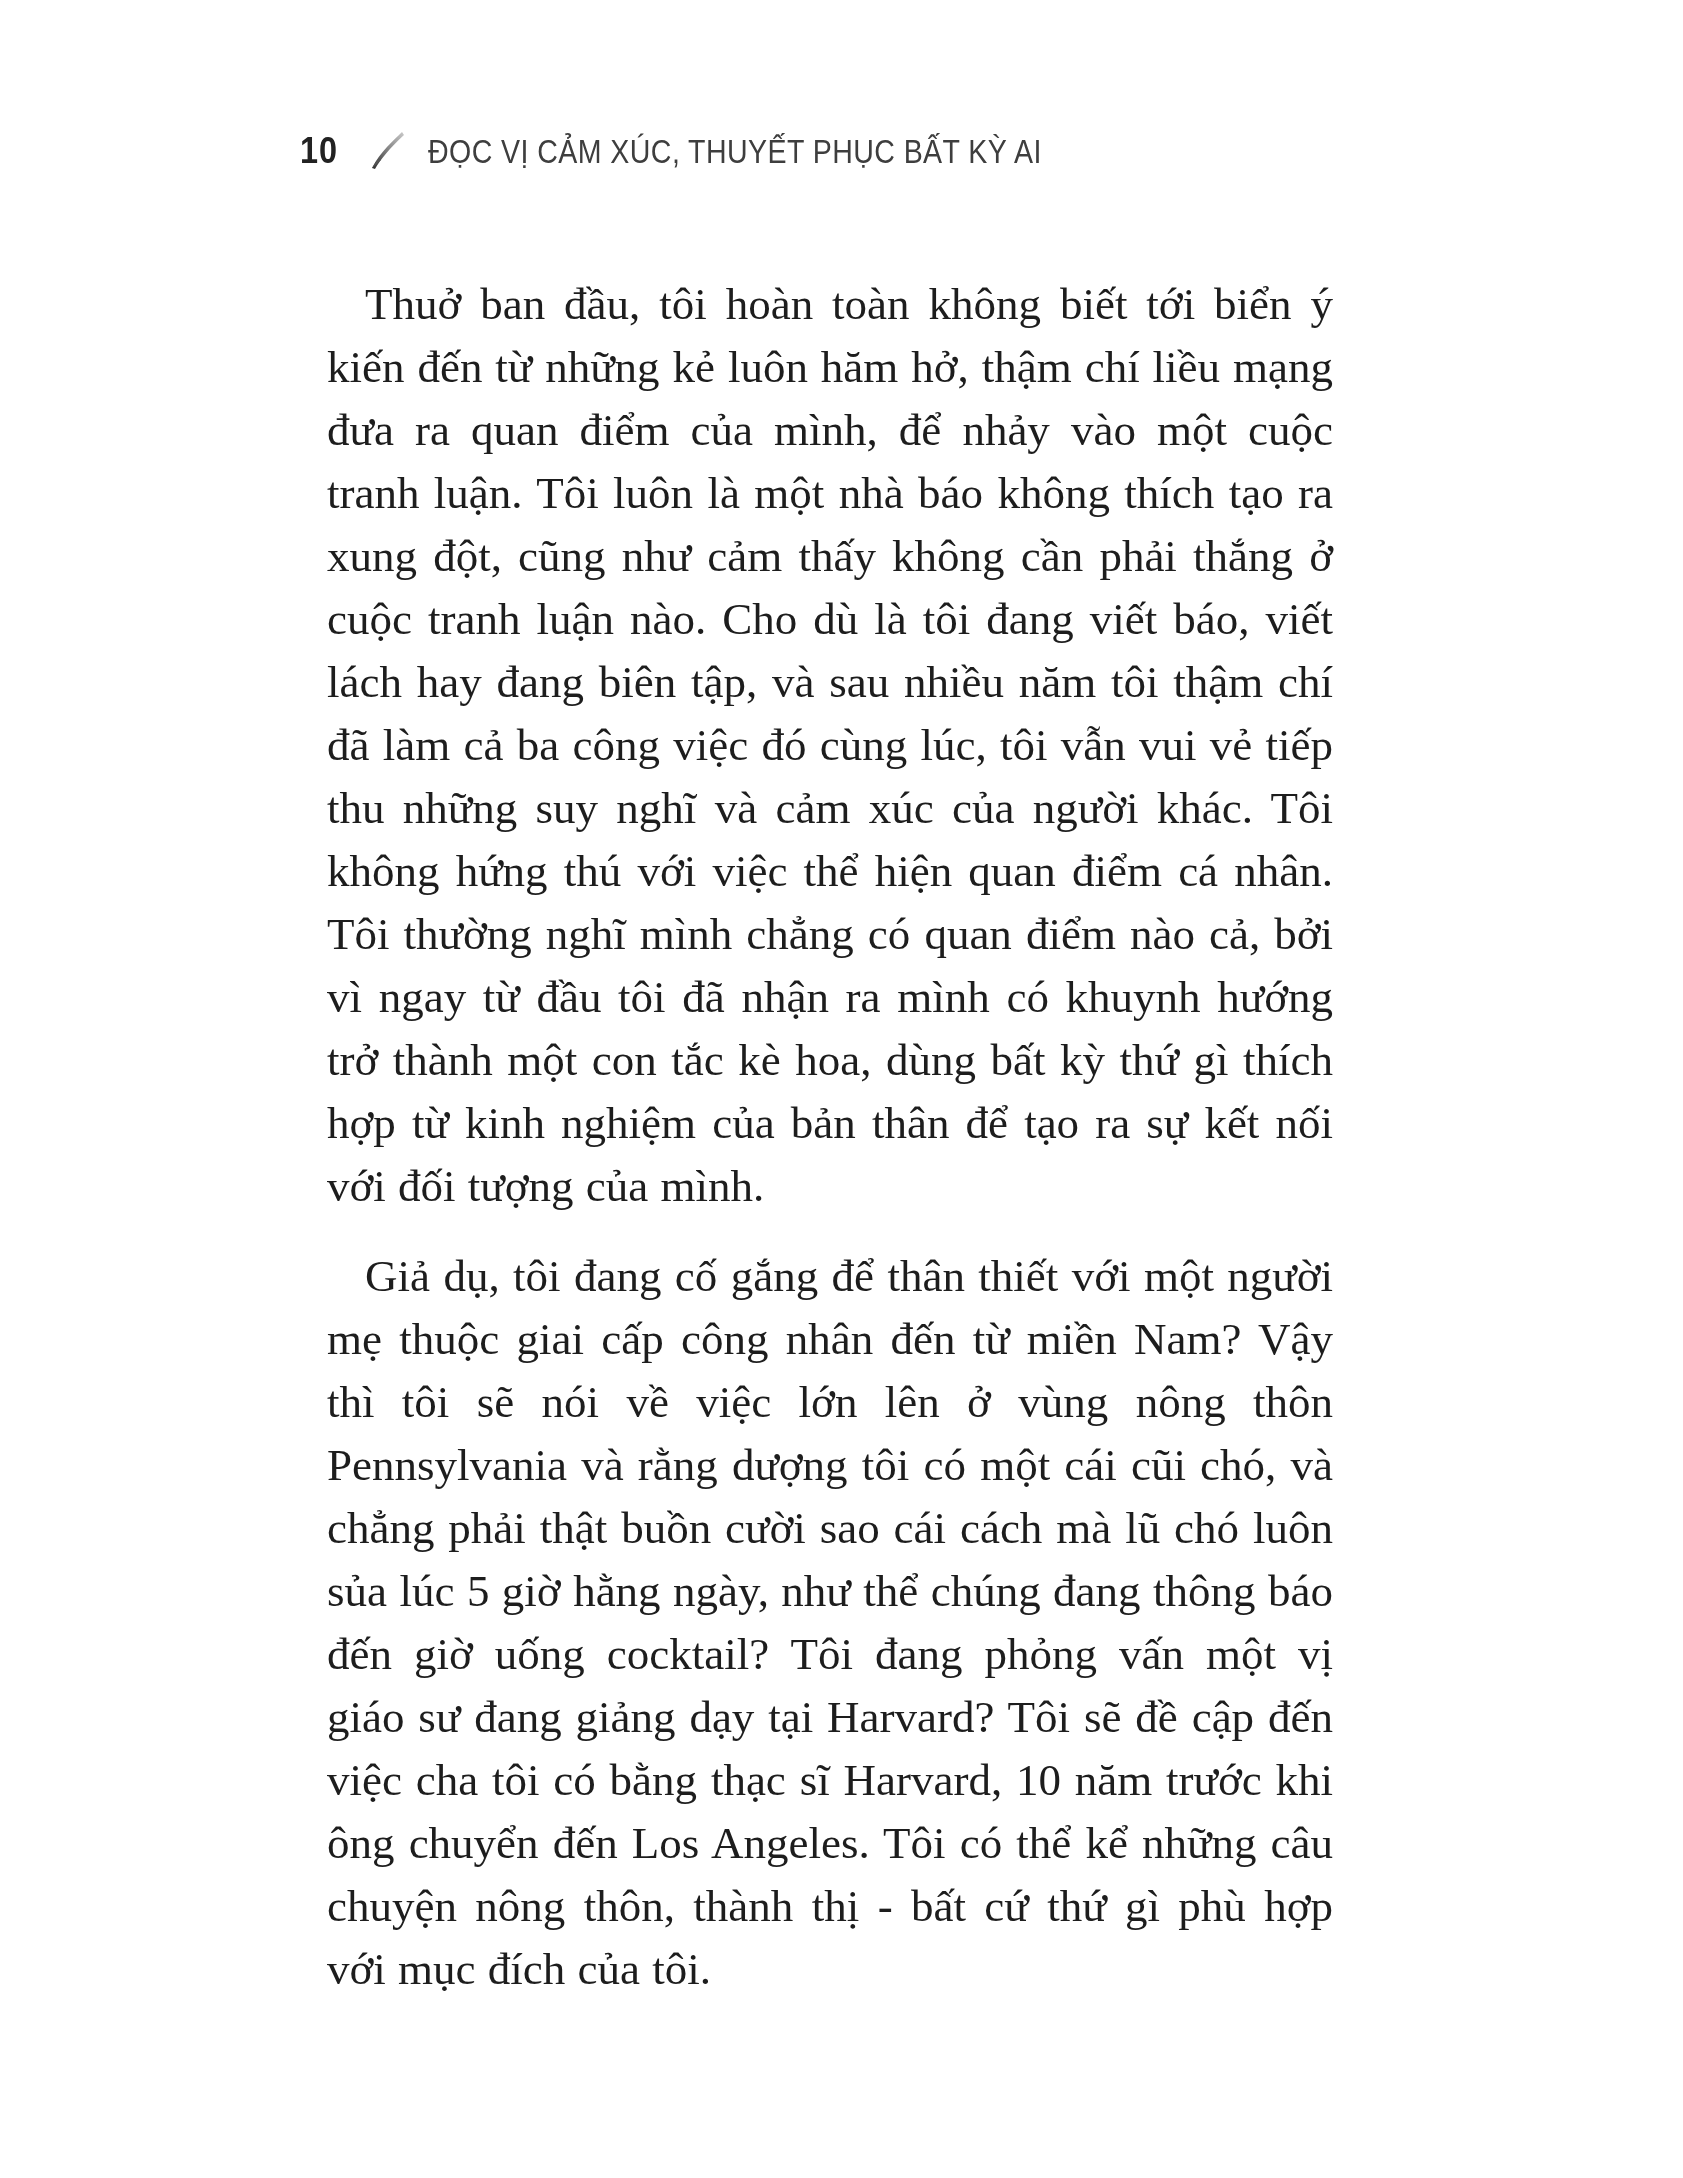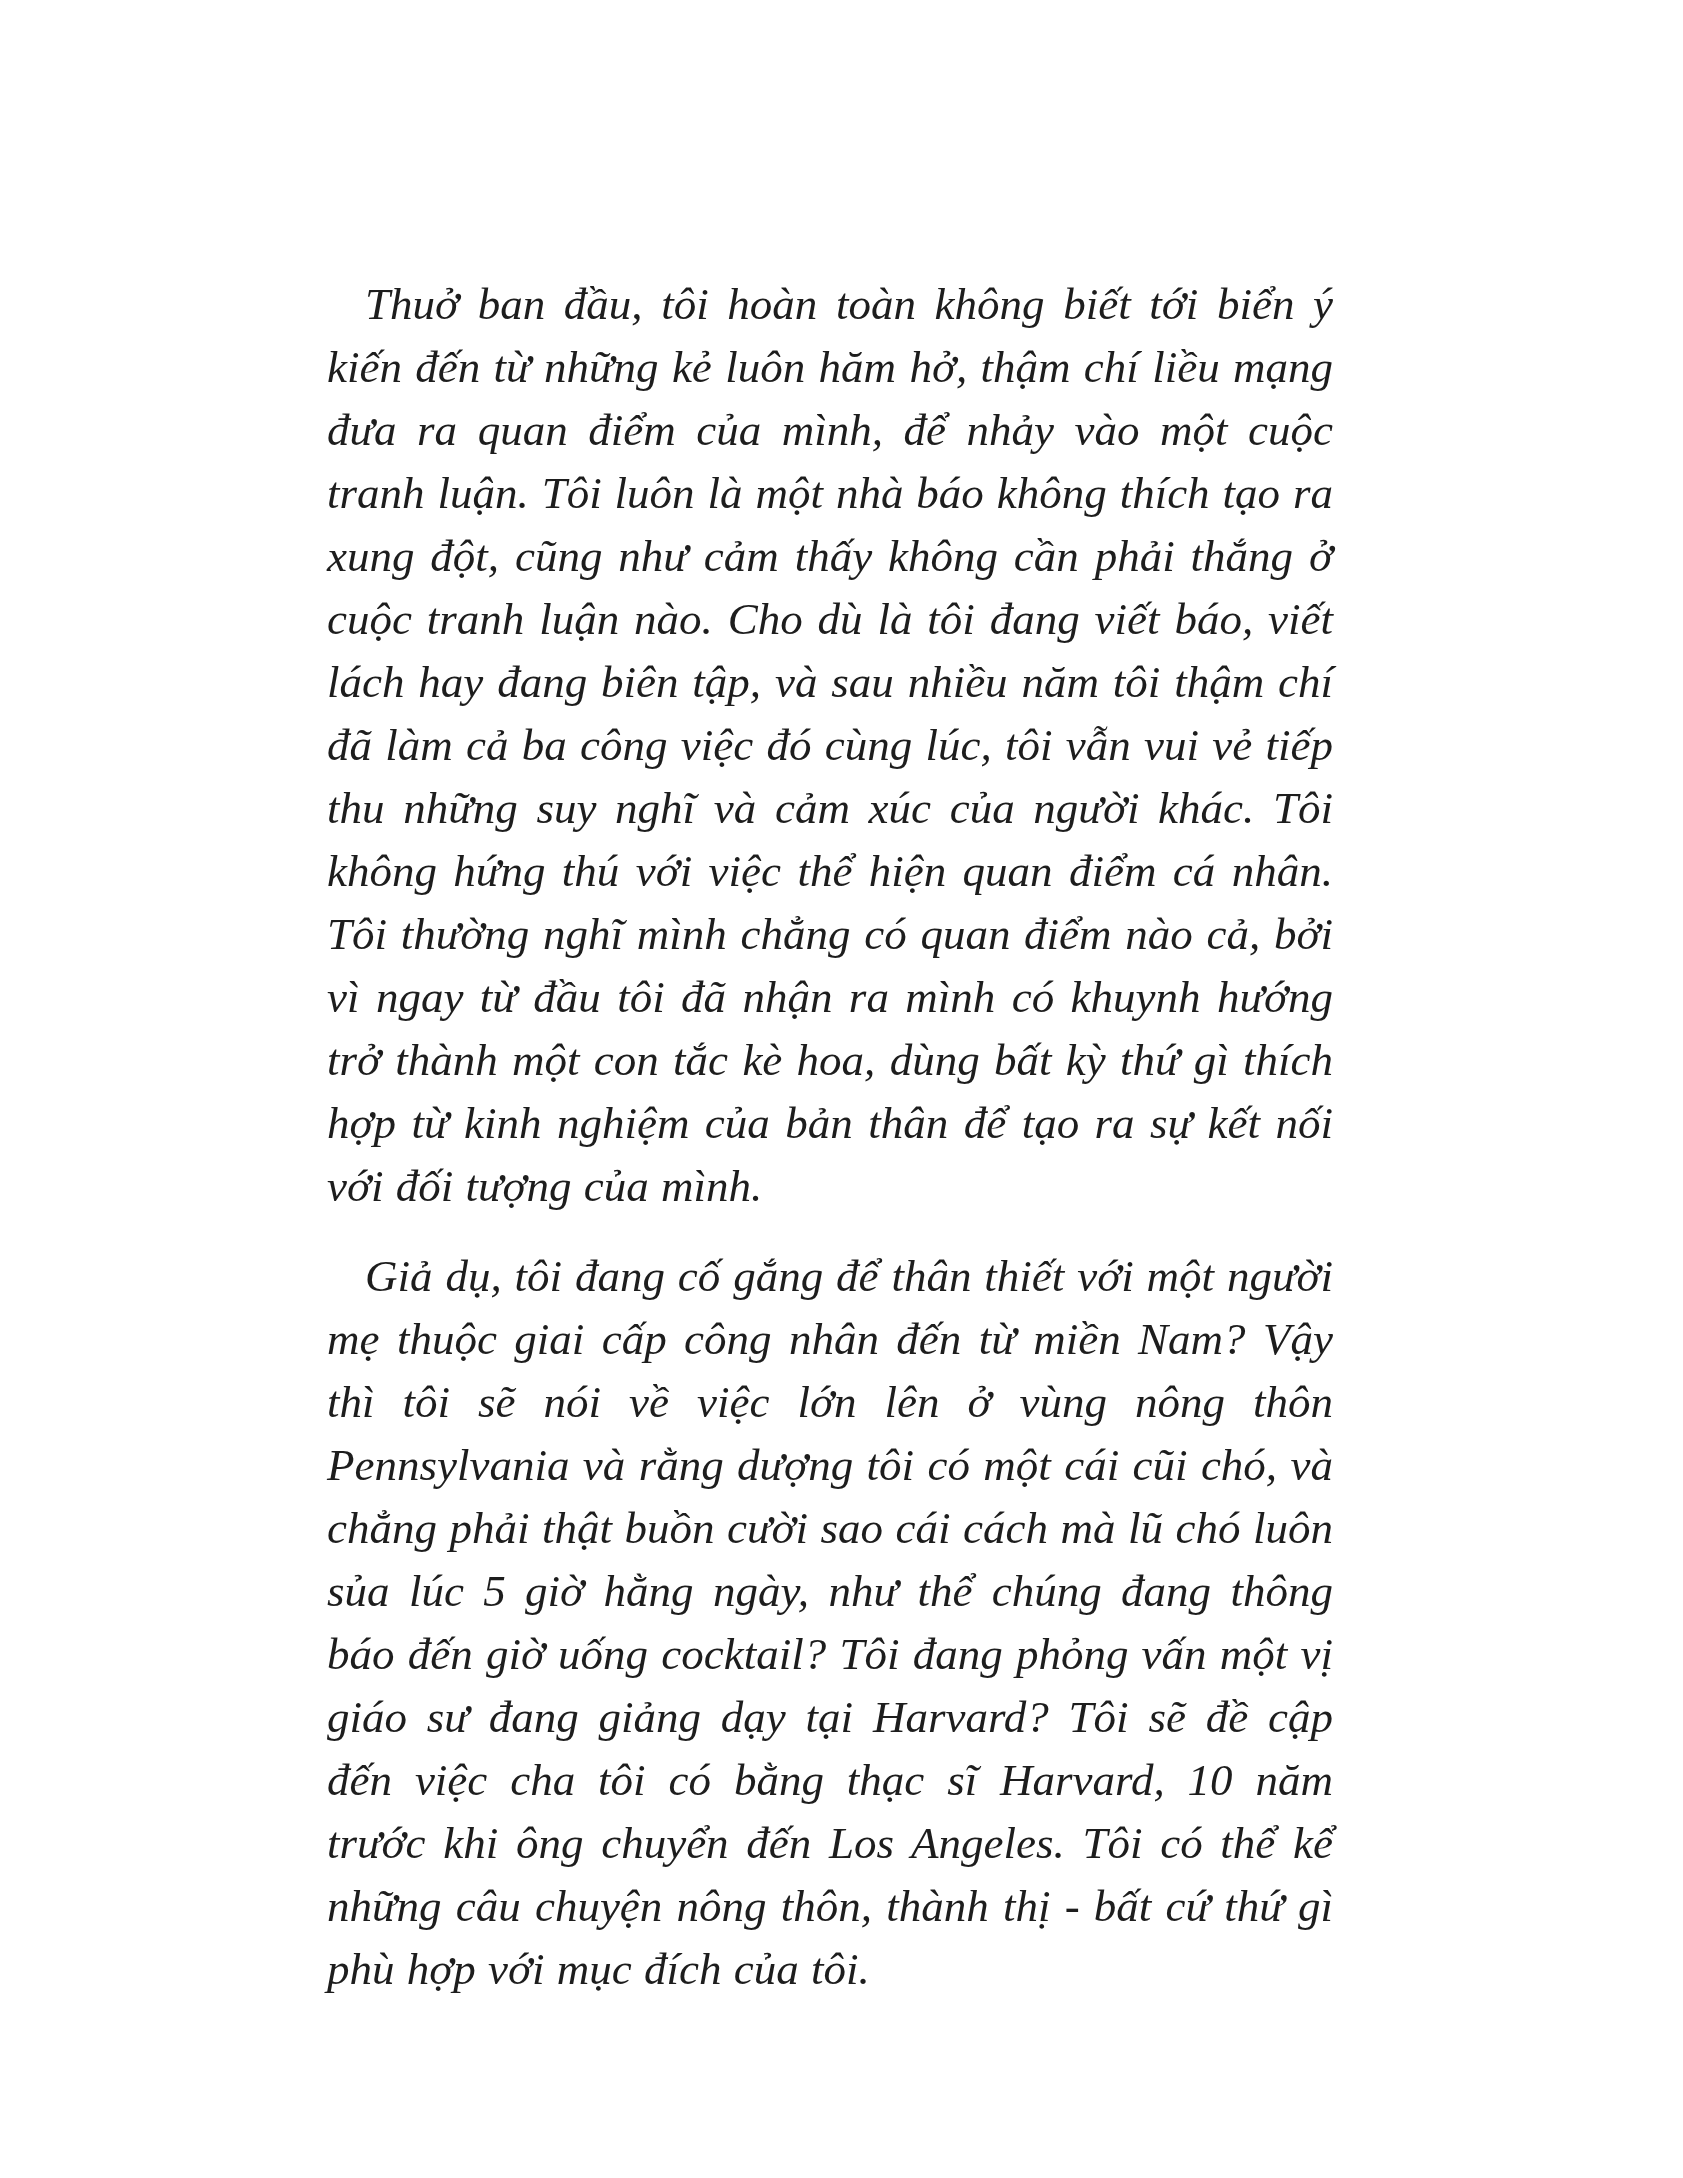--- a/index.html
+++ b/index.html
@@ -62,28 +62,46 @@
     width: 1006px;
   }
   .body-text p {
     margin: 0 0 27px 0;
     font-size: 45px;
     line-height: 63px;
     color: #1d1d1d;
     text-align: justify;
     text-indent: 38px;
     word-spacing: 1px;
-    font-style: italic;
   }
 </style>
 </head>
 <body>
 
 <div class="page">
 
+  <div class="page-header">
+    <span class="page-number">10</span>
+
+    <span class="quill-wrap">
+      <svg width="42" height="42" viewBox="0 0 42 42" aria-hidden="true">
+        <defs>
+          <linearGradient id="quillGrad" x1="0" y1="1" x2="1" y2="0">
+            <stop offset="0" stop-color="#2f2f2f"></stop>
+            <stop offset="0.55" stop-color="#8a8a8a"></stop>
+            <stop offset="1" stop-color="#c9c9c9"></stop>
+          </linearGradient>
+        </defs>
+        <path d="M36 2 C28 10 14 22 6 38 L9 39 C14 30 24 18 38 5 Z" fill="url(#quillGrad)"></path>
+        <path d="M6 38 L13 28 L15 30 Z" fill="#555555"></path>
+      </svg>
+    </span>
+
+    <span class="running-title">ĐỌC VỊ CẢM XÚC, THUYẾT PHỤC BẤT KỲ AI</span>
+  </div>
 
   <div class="body-text">
     <p>Thuở ban đầu, tôi hoàn toàn không biết tới biển ý kiến đến từ những kẻ luôn hăm hở, thậm chí liều mạng đưa ra quan điểm của mình, để nhảy vào một cuộc tranh luận. Tôi luôn là một nhà báo không thích tạo ra xung đột, cũng như cảm thấy không cần phải thắng ở cuộc tranh luận nào. Cho dù là tôi đang viết báo, viết lách hay đang biên tập, và sau nhiều năm tôi thậm chí đã làm cả ba công việc đó cùng lúc, tôi vẫn vui vẻ tiếp thu những suy nghĩ và cảm xúc của người khác. Tôi không hứng thú với việc thể hiện quan điểm cá nhân. Tôi thường nghĩ mình chẳng có quan điểm nào cả, bởi vì ngay từ đầu tôi đã nhận ra mình có khuynh hướng trở thành một con tắc kè hoa, dùng bất kỳ thứ gì thích hợp từ kinh nghiệm của bản thân để tạo ra sự kết nối với đối tượng của mình.</p>
     <p>Giả dụ, tôi đang cố gắng để thân thiết với một người mẹ thuộc giai cấp công nhân đến từ miền Nam? Vậy thì tôi sẽ nói về việc lớn lên ở vùng nông thôn Pennsylvania và rằng dượng tôi có một cái cũi chó, và chẳng phải thật buồn cười sao cái cách mà lũ chó luôn sủa lúc 5 giờ hằng ngày, như thể chúng đang thông báo đến giờ uống cocktail? Tôi đang phỏng vấn một vị giáo sư đang giảng dạy tại Harvard? Tôi sẽ đề cập đến việc cha tôi có bằng thạc sĩ Harvard, 10 năm trước khi ông chuyển đến Los Angeles. Tôi có thể kể những câu chuyện nông thôn, thành thị - bất cứ thứ gì phù hợp với mục đích của tôi.</p>
   </div>
 
 </div>
 
 
 </body></html>

